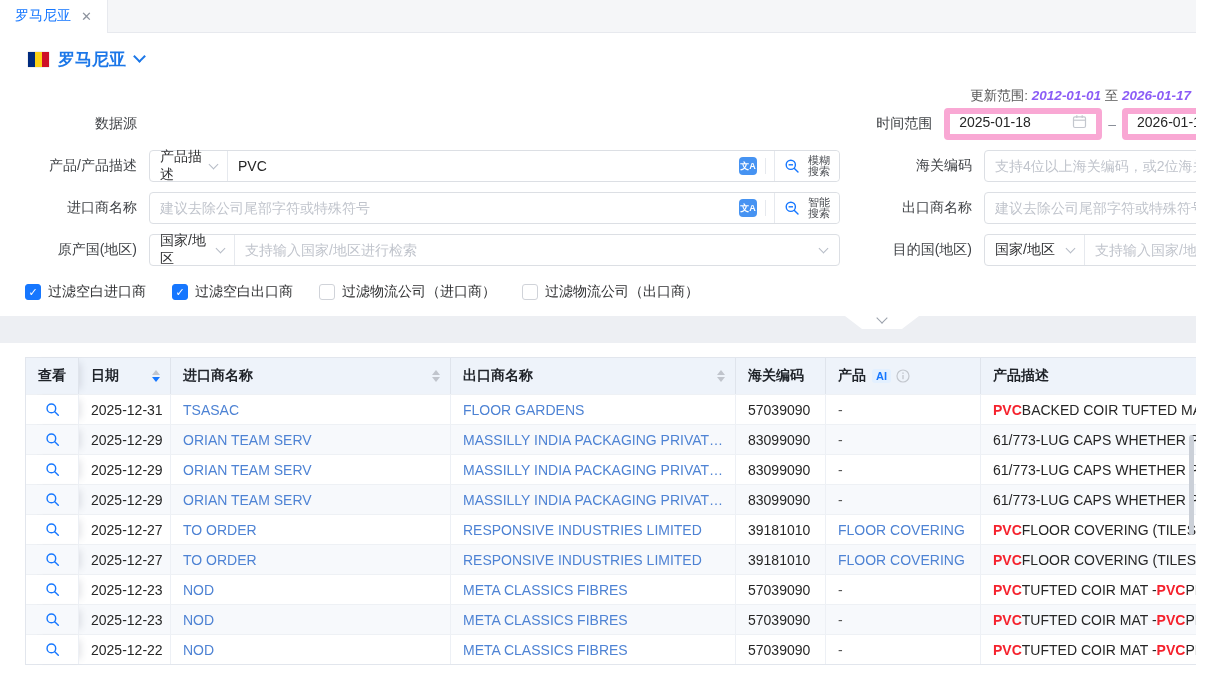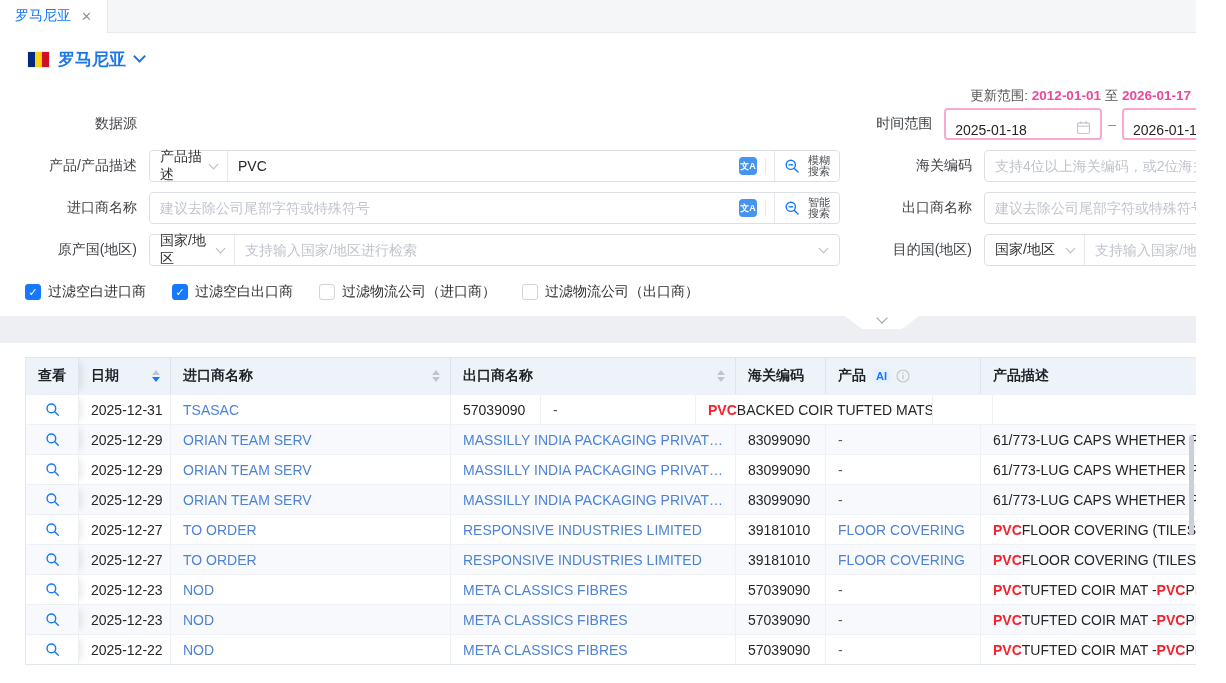--- a/index.html
+++ b/index.html
@@ -32,24 +32,24 @@
   .rwrap { margin-left: 12px; flex: none; }
 
   .seg { display: flex; border: 1px solid #d9d9d9; border-radius: 4px; overflow: hidden; height: 32px; margin-left: 12px; }
   .seg-btn { padding: 0 16px; display: flex; align-items: center; background: #fff; color: #303133;
              border-left: 1px solid #d9d9d9; cursor: pointer; }
   .seg-btn:first-child { border-left: none; }
   .seg-btn.active { background: #e8f3fd; color: #3d8fdd; border-left-color: #d9d9d9; }
 
   .f-right1 { margin-left: auto; display: flex; flex-direction: column; align-items: flex-end; }
   .update-line { font-size: 13.5px; color: #595959; padding-right: 5px; height: 18px; white-space: nowrap; }
-  .update-line b { color: #ec4899; font-weight: 700; }
+  .update-line b { color: #8b5cf6; font-weight: 700; font-style: italic; }
   .time-row { display: flex; align-items: center; margin-top: 3px; }
-  .date-box { width: 158px; height: 32px; border: 2px solid #f9a8d4; border-radius: 4px; display: flex;
-              align-items: flex-end; justify-content: space-between; padding: 0 9px; background: #fff; flex: none; }
+  .date-box { width: 158px; height: 32px; border: 6px solid #f9a8d4; border-radius: 4px; display: flex;
+              align-items: flex-start; justify-content: space-between; padding: 0 9px; background: #fff; flex: none; }
   .date-box.cut { width: 150px; margin-right: -76px; }
   .date-sep { color: #8a8f99; margin: 0 6px; }
 
   .inputwrap { display: flex; align-items: center; border: 1px solid #dcdfe4; border-radius: 4px;
                height: 32px; background: #fff; width: 100%; }
   .iw-select { display: flex; align-items: center; justify-content: space-between; padding: 0 10px;
                width: 78px; flex: none; border-right: 1px solid #e6e9ee; height: 100%; color: #303133; cursor: pointer; }
   .iw-select.wide { width: 85px; }
   .iw-select.wide2 { width: 100px; }
   .selchev { width: 7px; height: 7px; border-right: 1.4px solid #b6bcc6; border-bottom: 1.4px solid #b6bcc6;
@@ -324,20 +324,23 @@
               <svg width="15" height="15" viewBox="0 0 16 16">
                 <circle cx="6.8" cy="6.8" r="4.6" fill="none" stroke="#1677ff" stroke-width="1.5"></circle>
                 <line x1="10.4" y1="10.4" x2="14.2" y2="14.2" stroke="#1677ff" stroke-width="1.5" stroke-linecap="round"></line>
               </svg>
             </button>
           </div>
           <div class="td c-date" style="width: 92px;">2025-12-31</div>
           <div class="td c-importer" style="width: 280px;">
             <a class="tlink">TSASAC</a>
           </div>
+          <div class="td c-exporter" style="width: 285px;">
+            <a class="tlink">FLOOR GARDENS</a>
+          </div>
           <div class="td c-hs_code" style="width: 90px;">57039090</div>
           <div class="td c-product" style="width: 155px;">
             <span class="dash">-</span>
           </div>
           <div class="td c-description" style="width: 237px;">
             <span class="hl">PVC</span>
             <span> BACKED COIR TUFTED MATS-</span>
           </div>
           <div class="td" style="width: 60px;"></div>
         </div>

